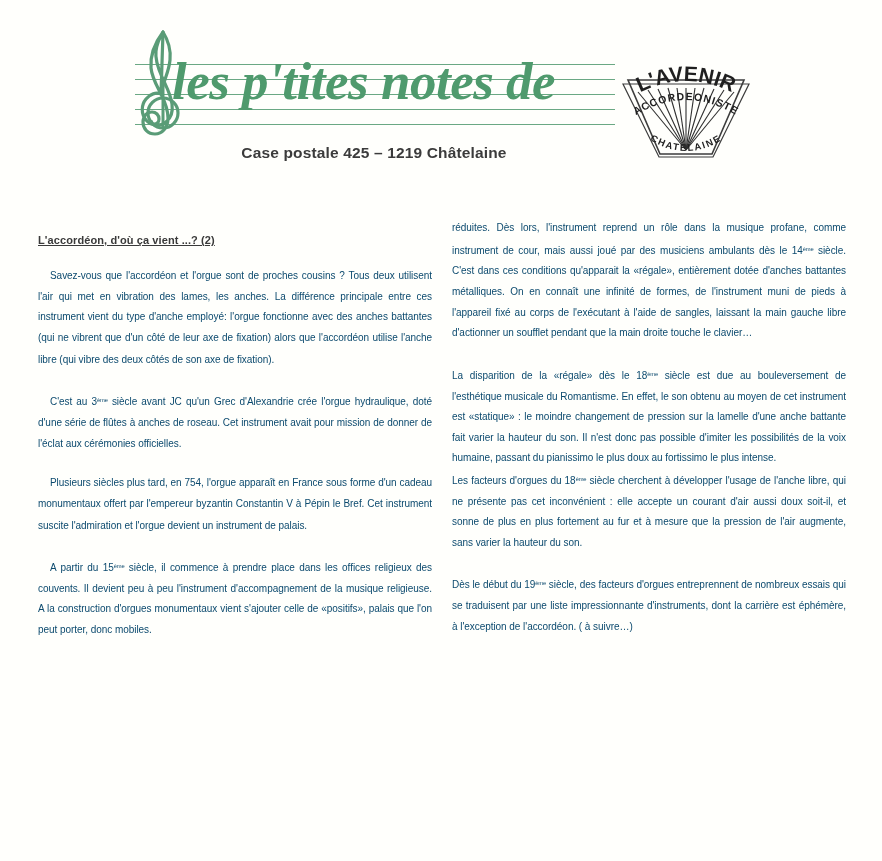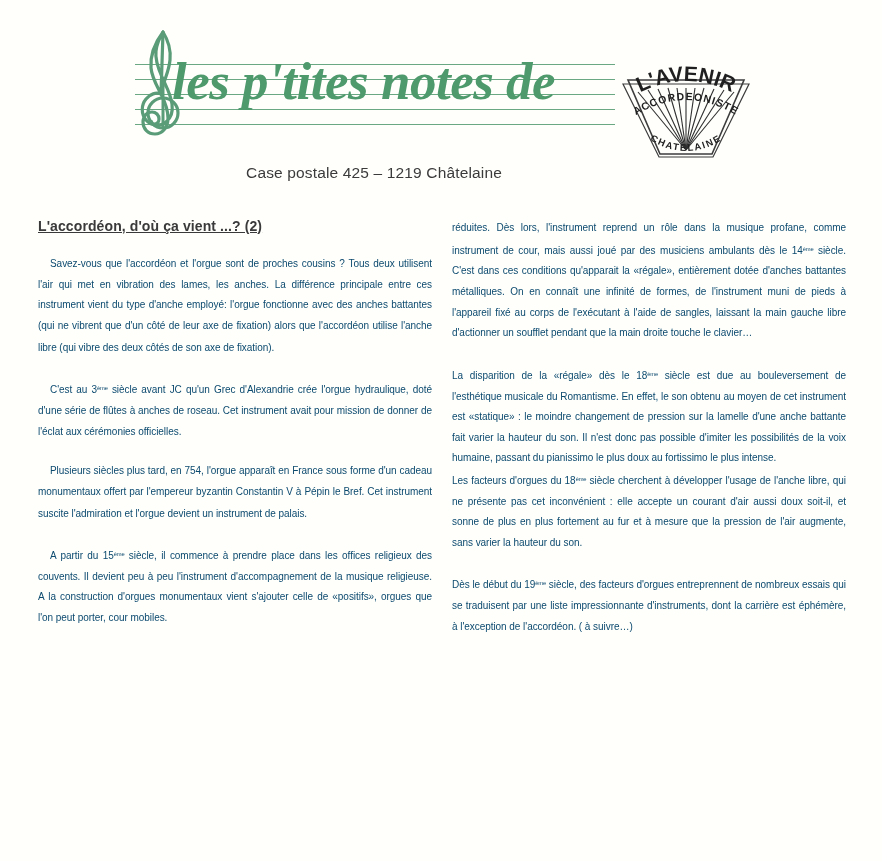--- a/index.html
+++ b/index.html
@@ -72,50 +72,50 @@
     position: absolute;
     left: 616px;
     top: 58px;
     width: 140px;
     height: 102px;
   }
 
   .masthead-address {
     position: absolute;
     left: 0;
-    top: 164px;
+    top: 144px;
     width: 748px;
     text-align: center;
     font-size: 15.5px;
-    font-weight: normal;
+    font-weight: bold;
     color: #3b3b3b;
     letter-spacing: 0.15px;
   }
 
   
   #content {
     position: absolute;
     top: 218px;
     left: 0;
     width: 882px;
     height: 643px;
   }
   .col {
     position: absolute;
     top: 0;
   }
   .col-left  { left: 38px;  width: 394px; }
   .col-right { left: 452px; width: 394px; }
 
   .article-heading {
-    font-size: 14px;
+    font-size: 11px;
     font-weight: bold;
     color: #3a3a3a;
     text-decoration: underline;
-    margin: 0 0 20px 0;
+    margin: 16px 0 20px 0;
     letter-spacing: 0.1px;
   }
 
   p.body-par {
     margin: 0 0 19px 0;
     font-size: 10px;
     line-height: 20.6px;
     text-align: justify;
     color: #0c4a6e;
     letter-spacing: -0.05px;
@@ -218,21 +218,21 @@
 
     <p class="body-par">
       <span>C'est au 3</span><sup class="ord">ème</sup><span> siècle avant JC qu'un Grec d'Alexandrie crée l'orgue hydraulique, doté d'une série de flûtes à anches de roseau. Cet instrument avait pour mission de donner de l'éclat aux cérémonies officielles.</span>
     </p>
 
     <p class="body-par">
       <span>Plusieurs siècles plus tard, en 754, l'orgue apparaît en France sous forme d'un cadeau monumentaux offert par l'empereur byzantin Constantin V à Pépin le Bref. Cet instrument suscite l'admiration et l'orgue devient un instrument de palais.</span><sup class="ord"></sup><span></span>
     </p>
 
     <p class="body-par">
-      <span>A partir du 15</span><sup class="ord">ème</sup><span> siècle, il commence à prendre place dans les offices religieux des couvents. Il devient peu à peu l'instrument d'accompagnement de la musique religieuse. A la construction d'orgues monumentaux vient s'ajouter celle de «positifs», orgues que l'on peut porter, cour mobiles.</span>
+      <span>A partir du 15</span><sup class="ord">ème</sup><span> siècle, il commence à prendre place dans les offices religieux des couvents. Il devient peu à peu l'instrument d'accompagnement de la musique religieuse. A la construction d'orgues monumentaux vient s'ajouter celle de «positifs», palais que l'on peut porter, donc mobiles.</span>
     </p>
 
   </div>
 
   <div class="col col-right">
     <p class="body-par no-indent">
       <span>réduites. Dès lors, l'instrument reprend un rôle dans la musique profane, comme instrument de cour, mais aussi joué par des musiciens ambulants dès le 14</span><sup class="ord">ème</sup><span> siècle. C'est dans ces conditions qu'apparait la «régale», entièrement dotée d'anches battantes métalliques. On en connaît une infinité de formes, de l'instrument muni de pieds à l'appareil fixé au corps de l'exécutant à l'aide de sangles, laissant la main gauche libre d'actionner un soufflet pendant que la main droite touche le clavier…</span>
     </p>
 
     <p class="body-par no-indent tight">

